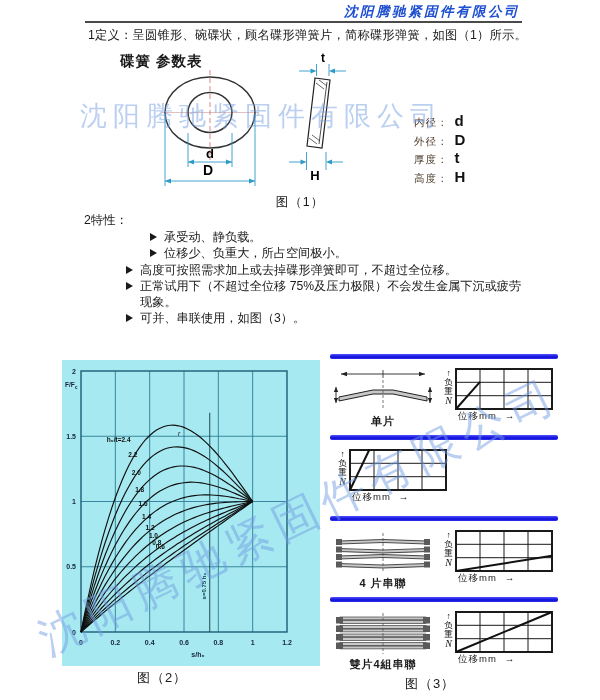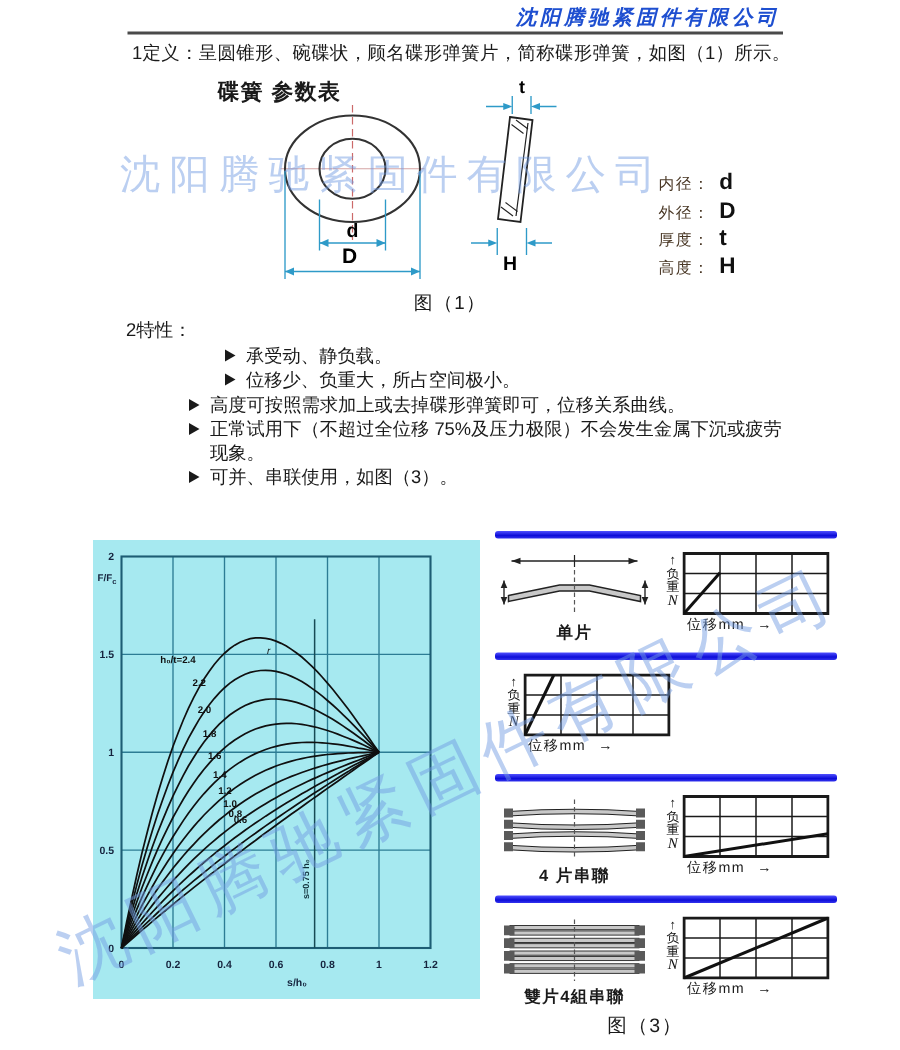--- a/index.html
+++ b/index.html
@@ -2,21 +2,21 @@
 <html><head>
 <meta charset="utf-8">
 <style>
   html,body{margin:0;padding:0;background:#e8e8e8;}
   .page{position:relative;width:600px;height:700px;background:#ffffff;overflow:hidden;
         font-family:"Liberation Sans","DejaVu Sans",sans-serif;color:#1a1a1a;margin:0 auto;}
   .company{position:absolute;top:3px;right:80px;font-size:13.5px;font-weight:bold;font-style:italic;
            letter-spacing:2.5px;color:#1E4FD0;}
   .hrule{position:absolute;left:85px;top:21px;width:437px;border-top:2px solid #4a4a4a;}
   .def{position:absolute;left:88px;top:27px;width:486px;font-size:12.3px;letter-spacing:0.2px;}
-  .fig1{position:absolute;left:103px;top:50px;width:430px;height:148px;}
+  .fig1{position:absolute;left:78px;top:50px;width:430px;height:148px;}
   .fig1-title{position:absolute;left:42px;top:2px;font-size:14.5px;font-weight:bold;letter-spacing:1px;}
   .params{position:absolute;left:336px;top:26px;}
   .prow{display:flex;align-items:baseline;height:18.5px;}
   .plab{font-size:10.5px;color:#4a3826;letter-spacing:1px;margin-top:40px;}
   .pval{font-size:15px;font-weight:bold;margin-left:6px;color:#111;}
   .cap{position:absolute;text-align:center;font-size:12.5px;letter-spacing:1px;}
   #cap1{left:230px;top:194px;width:140px;}
   #cap2{left:62px;top:669px;width:200px;font-size:13px;}
   #cap3{left:330px;top:675px;width:200px;font-size:13px;}
   .feat-head{position:absolute;left:84px;top:212px;font-size:12.3px;}
@@ -136,21 +136,21 @@
       <div class="bullet ind1">
         <span class="tri"></span>
         <span>承受动、静负载。</span>
       </div>
       <div class="bullet ind1">
         <span class="tri"></span>
         <span>位移少、负重大，所占空间极小。</span>
       </div>
       <div class="bullet ind0">
         <span class="tri"></span>
-        <span>高度可按照需求加上或去掉碟形弹簧即可，位移关系曲线。</span>
+        <span>高度可按照需求加上或去掉碟形弹簧即可，不超过全位移。</span>
       </div>
       <div class="bullet ind0">
         <span class="tri"></span>
         <span>正常试用下（不超过全位移 75%及压力极限）不会发生金属下沉或疲劳现象。</span>
       </div>
       <div class="bullet ind0">
         <span class="tri"></span>
         <span>可并、串联使用，如图（3）。</span>
       </div>
     </div>
@@ -204,20 +204,21 @@
         <text x="225" y="285" text-anchor="middle" font-size="7" font-weight="bold" fill="#15233d">1.2</text>
         <text x="14" y="274.5" text-anchor="end" font-size="7" font-weight="bold" fill="#15233d">0</text>
         <text x="14" y="209.25" text-anchor="end" font-size="7" font-weight="bold" fill="#15233d">0.5</text>
         <text x="14" y="144" text-anchor="end" font-size="7" font-weight="bold" fill="#15233d">1</text>
         <text x="14" y="78.75" text-anchor="end" font-size="7" font-weight="bold" fill="#15233d">1.5</text>
         <text x="14" y="13.5" text-anchor="end" font-size="7" font-weight="bold" fill="#15233d">2</text>
         <text x="3" y="27" font-size="6.5" font-weight="bold" fill="#15233d">F/F<tspan dy="2" font-size="5">c</tspan></text>
         <text x="136" y="297" text-anchor="middle" font-size="7" font-weight="bold" fill="#15233d">s/h₀</text>
       </svg>
   </div>
+  <div class="cap" id="cap2">图（2）</div>
 
   <div class="fig3" id="fig3-sections">
       <div class="bar"></div>
       <div class="sec">
         <div class="stackcol">
           <svg width="100" height="46" viewBox="0 0 100 46">
             <line x1="8" y1="6" x2="92" y2="6" stroke="#222" stroke-width="0.9"></line>
             <polygon points="8,6 14,3.8 14,8.2" fill="#222"></polygon>
             <polygon points="92,6 86,3.8 86,8.2" fill="#222"></polygon>
             <line x1="50" y1="2" x2="50" y2="10" stroke="#222" stroke-width="0.8"></line>

